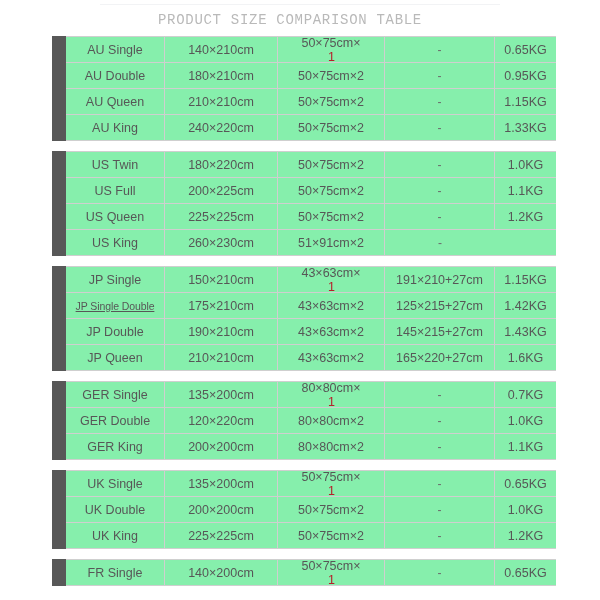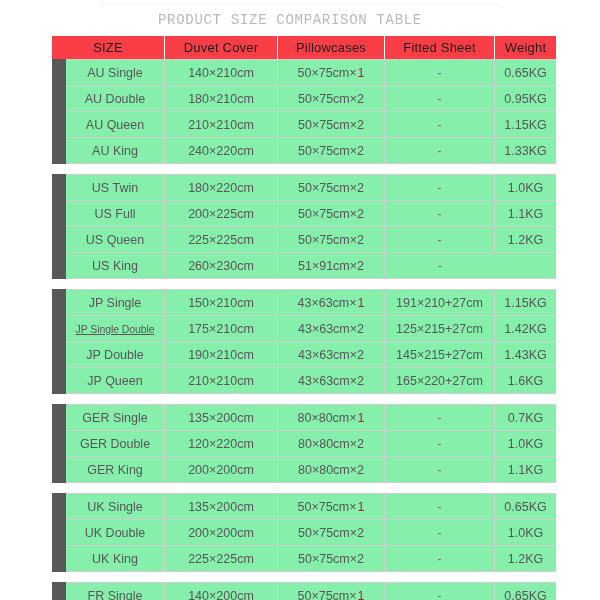--- a/index.html
+++ b/index.html
@@ -111,46 +111,39 @@
     border-right: 1px solid #cfcfcf;
     height: 25px;
     overflow: hidden;
     white-space: nowrap;
   }
   .cell:last-child { border-right: none; }
 
   
   .g-size   { width: 99px;  }
   .g-duvet  { width: 113px; }
-  .g-pillow { width: 107px; }
+  .g-pillow { width: 107px; flex-direction: column; }
   .g-fitted { width: 110px; }
   .g-weight { width: 61px;  }
 
   .cell.dash { color: #6b6b6b; font-size: 12px; }
   .cell.narrow { font-size: 10.5px; letter-spacing: -0.1px; text-decoration: underline; }
   .cell.qty-one .qty { color: #b5202a; padding-left: 1px; }
 </style>
 </head>
 <body>
 
 <div id="page">
 
   <div class="top-rule"></div>
 
   <div class="title">PRODUCT SIZE COMPARISON TABLE</div>
 
   <div class="table-wrap">
 
-    <div class="head-row">
-      <div class="head-cell c-size">SIZE</div>
-      <div class="head-cell c-duvet">Duvet  Cover</div>
-      <div class="head-cell c-pillow">Pillowcases</div>
-      <div class="head-cell c-fitted">Fitted Sheet</div>
-      <div class="head-cell c-weight">Weight</div>
-    </div>
 
     <div id="groups-host">
         <div class="group">
           <div class="marker"></div>
           <div class="group-rows">
             <div class="row">
               <div class="cell g-size">AU Single</div>
               <div class="cell g-duvet">140×210cm</div>
               <div class="cell g-pillow qty-one">
                 <span>50×75cm×</span>

